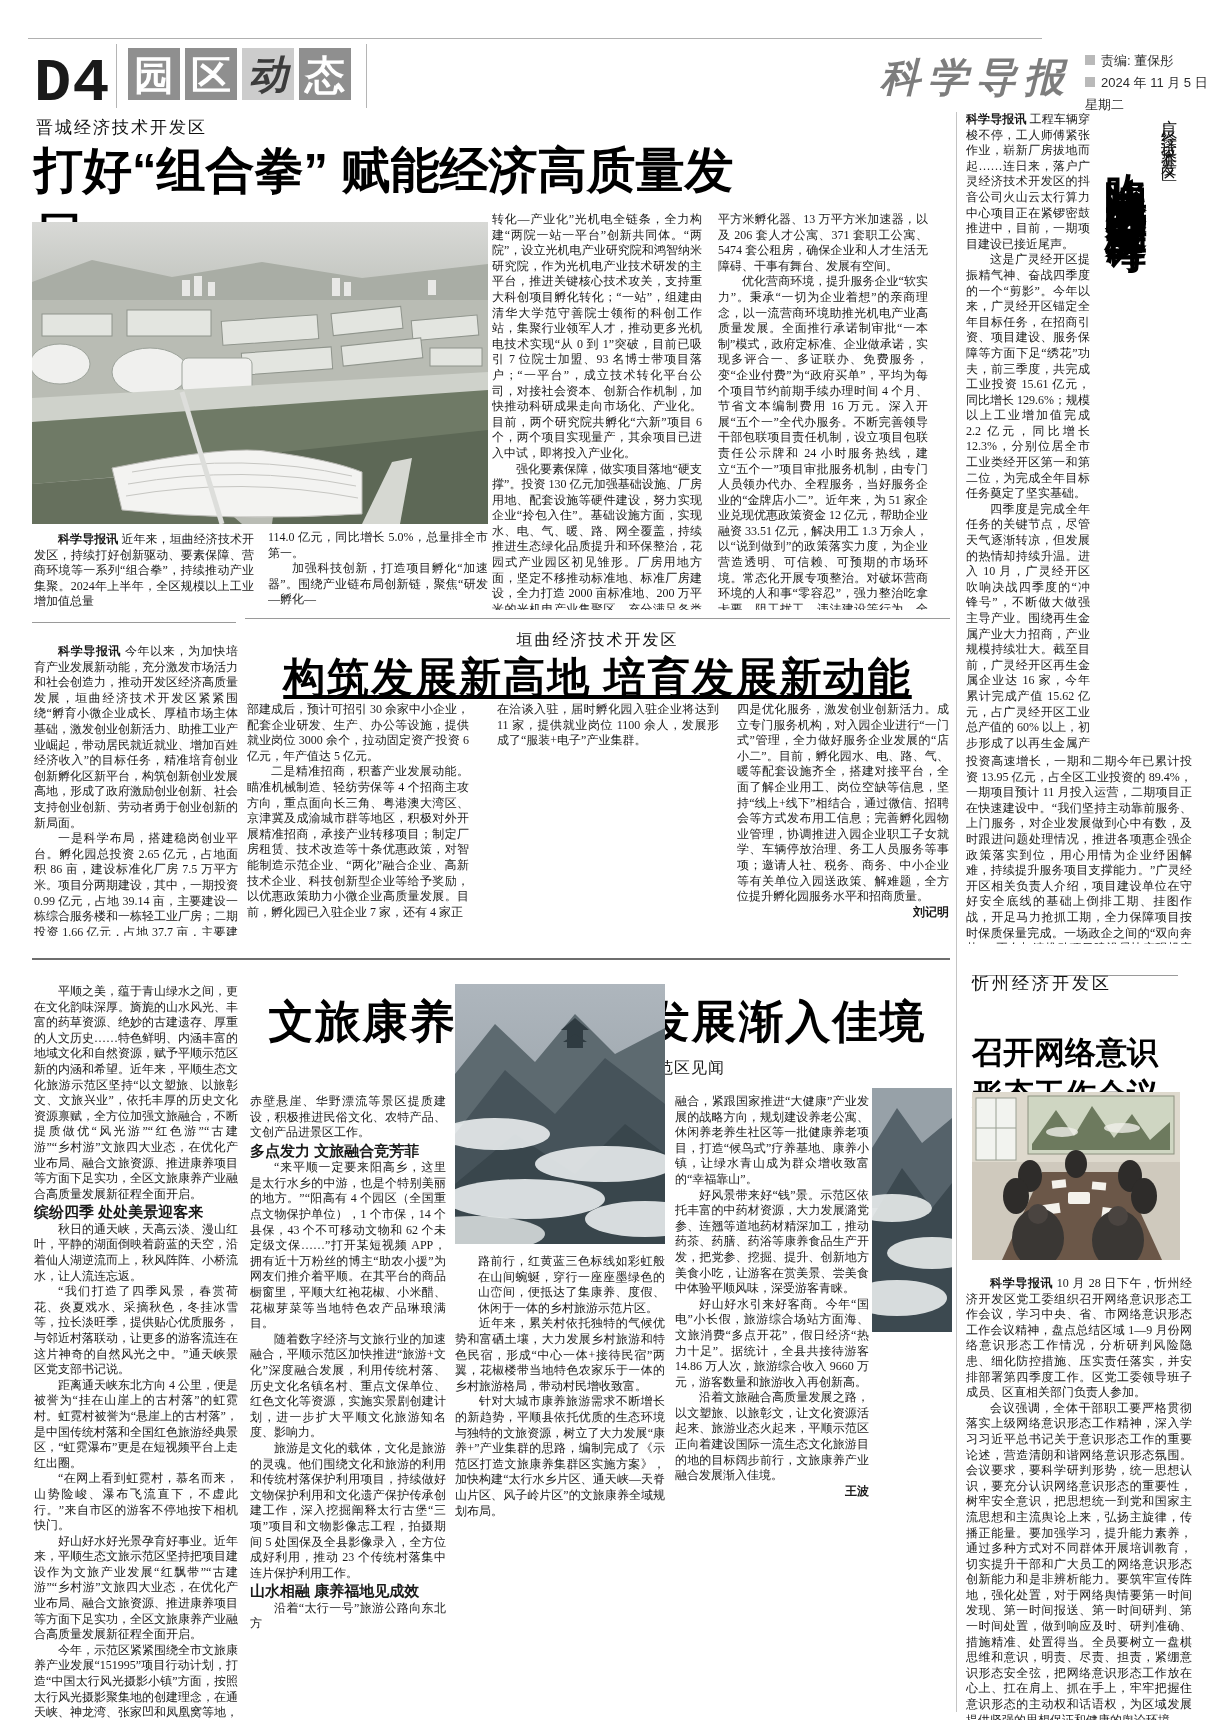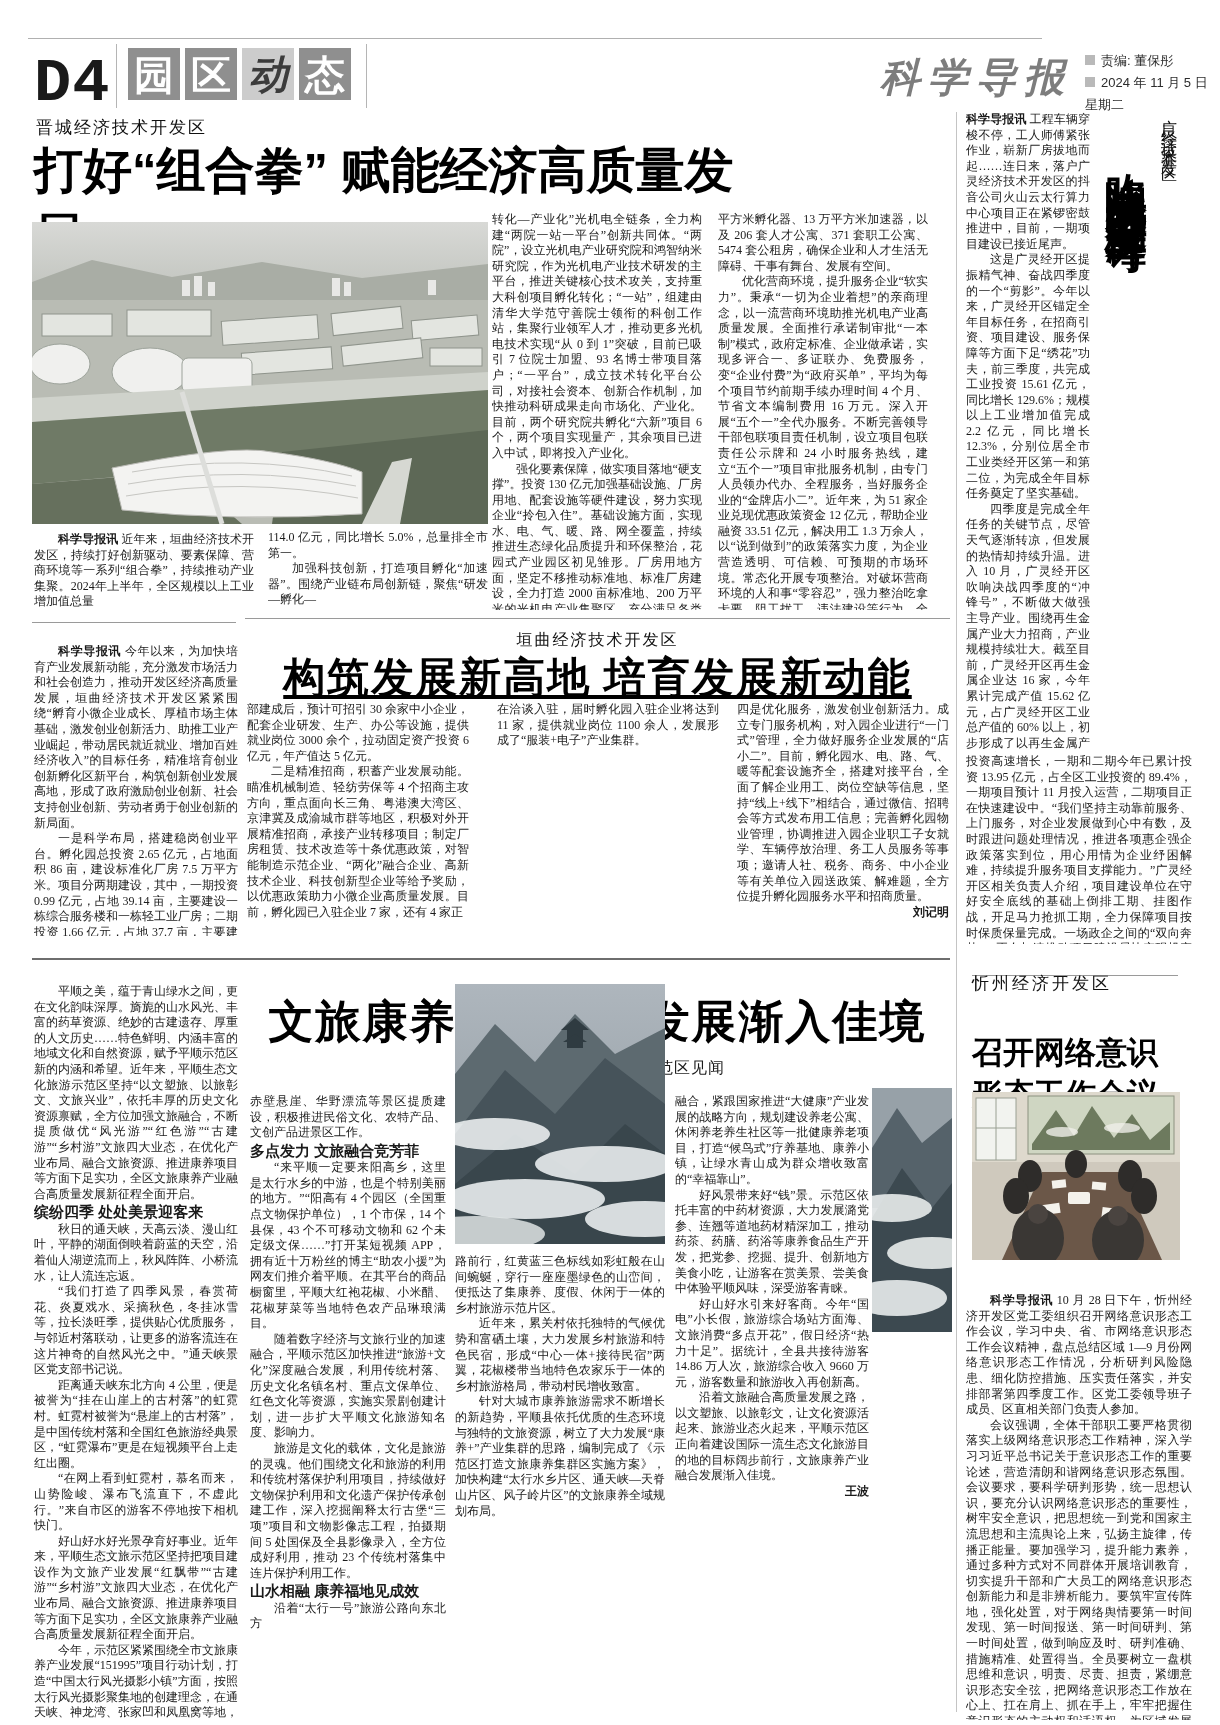--- a/index.html
+++ b/index.html
@@ -214,21 +214,21 @@
       <g fill="#e9edee" opacity="0.9">
         <ellipse cx="40" cy="150" rx="55" ry="16"></ellipse>
         <ellipse cx="150" cy="180" rx="70" ry="18"></ellipse>
         <ellipse cx="70" cy="215" rx="80" ry="20"></ellipse>
         <ellipse cx="190" cy="235" rx="60" ry="18"></ellipse>
       </g>
       <ellipse cx="20" cy="250" rx="70" ry="18" fill="#dfe4e4" opacity="0.85"></ellipse>
     </svg>
   </div>
   <div class="col" style="left:455px;top:1254px;width:210px;height:466px;">
-    <p style="text-indent:0;">路前行，红黄蓝三色标线如彩虹般在山间蜿蜒，穿行一座座墨绿色的山峦间，便抵达了集康养、度假、休闲于一体的乡村旅游示范片区。</p>
+    <p style="text-indent:0;margin-left:23px;">路前行，红黄蓝三色标线如彩虹般在山间蜿蜒，穿行一座座墨绿色的山峦间，便抵达了集康养、度假、休闲于一体的乡村旅游示范片区。</p>
     <p>近年来，累关村依托独特的气候优势和富硒土壤，大力发展乡村旅游和特色民宿，形成“中心一体+接待民宿”两翼，花椒楼带当地特色农家乐于一体的乡村旅游格局，带动村民增收致富。</p>
     <p>针对大城市康养旅游需求不断增长的新趋势，平顺县依托优质的生态环境与独特的文旅资源，树立了大力发展“康养+”产业集群的思路，编制完成了《示范区打造文旅康养集群区实施方案》，加快构建“太行水乡片区、通天峡—天脊山片区、风子岭片区”的文旅康养全域规划布局。</p>
   </div>
 
   <div class="col" style="left:675px;top:1094px;width:194px;height:626px;">
     <p style="text-indent:0;">融合，紧跟国家推进“大健康”产业发展的战略方向，规划建设养老公寓、休闲养老养生社区等一批健康养老项目，打造“候鸟式”疗养基地、康养小镇，让绿水青山成为群众增收致富的“幸福靠山”。</p>
     <p>好风景带来好“钱”景。示范区依托丰富的中药材资源，大力发展潞党参、连翘等道地药材精深加工，推动药茶、药膳、药浴等康养食品生产开发，把党参、挖掘、提升、创新地方美食小吃，让游客在赏美景、尝美食中体验平顺风味，深受游客青睐。</p>
     <p>好山好水引来好客商。今年“国电”小长假，旅游综合场站方面海、文旅消费“多点开花”，假日经济“热力十足”。据统计，全县共接待游客 14.86 万人次，旅游综合收入 9660 万元，游客数量和旅游收入再创新高。</p>
     <p>沿着文旅融合高质量发展之路，以文塑旅、以旅彰文，让文化资源活起来、旅游业态火起来，平顺示范区正向着建设国际一流生态文化旅游目的地的目标阔步前行，文旅康养产业融合发展渐入佳境。</p>
     <p style="text-indent:0;">
@@ -285,18 +285,18 @@
       <g fill="#3a3734">
         <ellipse cx="66" cy="146" rx="26" ry="30"></ellipse>
           <ellipse cx="146" cy="148" rx="26" ry="30"></ellipse>
       </g>
       <circle cx="66" cy="122" r="10" fill="#4a4440"></circle>
       <circle cx="146" cy="124" r="10" fill="#4a4440"></circle>
     </svg>
   </div>
 
   <div class="col" style="left:966px;top:1276px;width:226px;height:444px;">
-    <p style="text-indent:2em;margin-top:17px;"><span class="lead">科学导报讯</span> <span>10 月 28 日下午，忻州经济开发区党工委组织召开网络意识形态工作会议，学习中央、省、市网络意识形态工作会议精神，盘点总结区域 1—9 月份网络意识形态工作情况，分析研判风险隐患、细化防控措施、压实责任落实，并安排部署第四季度工作。区党工委领导班子成员、区直相关部门负责人参加。</span></p>
+    <p style="text-indent:2em;"><span class="lead">科学导报讯</span> <span>10 月 28 日下午，忻州经济开发区党工委组织召开网络意识形态工作会议，学习中央、省、市网络意识形态工作会议精神，盘点总结区域 1—9 月份网络意识形态工作情况，分析研判风险隐患、细化防控措施、压实责任落实，并安排部署第四季度工作。区党工委领导班子成员、区直相关部门负责人参加。</span></p>
     <p>会议强调，全体干部职工要严格贯彻落实上级网络意识形态工作精神，深入学习习近平总书记关于意识形态工作的重要论述，营造清朗和谐网络意识形态氛围。会议要求，要科学研判形势，统一思想认识，要充分认识网络意识形态的重要性，树牢安全意识，把思想统一到党和国家主流思想和主流舆论上来，弘扬主旋律，传播正能量。要加强学习，提升能力素养，通过多种方式对不同群体开展培训教育，切实提升干部和广大员工的网络意识形态创新能力和是非辨析能力。要筑牢宣传阵地，强化处置，对于网络舆情要第一时间发现、第一时间报送、第一时间研判、第一时间处置，做到响应及时、研判准确、措施精准、处置得当。全员要树立一盘棋思维和意识，明责、尽责、担责，紧绷意识形态安全弦，把网络意识形态工作放在心上、扛在肩上、抓在手上，牢牢把握住意识形态的主动权和话语权，为区域发展提供坚强的思想保证和健康的舆论环境。</p>
     <p style="text-indent:0;"></p>
   </div>
 
 </div>
 
 </body></html>

